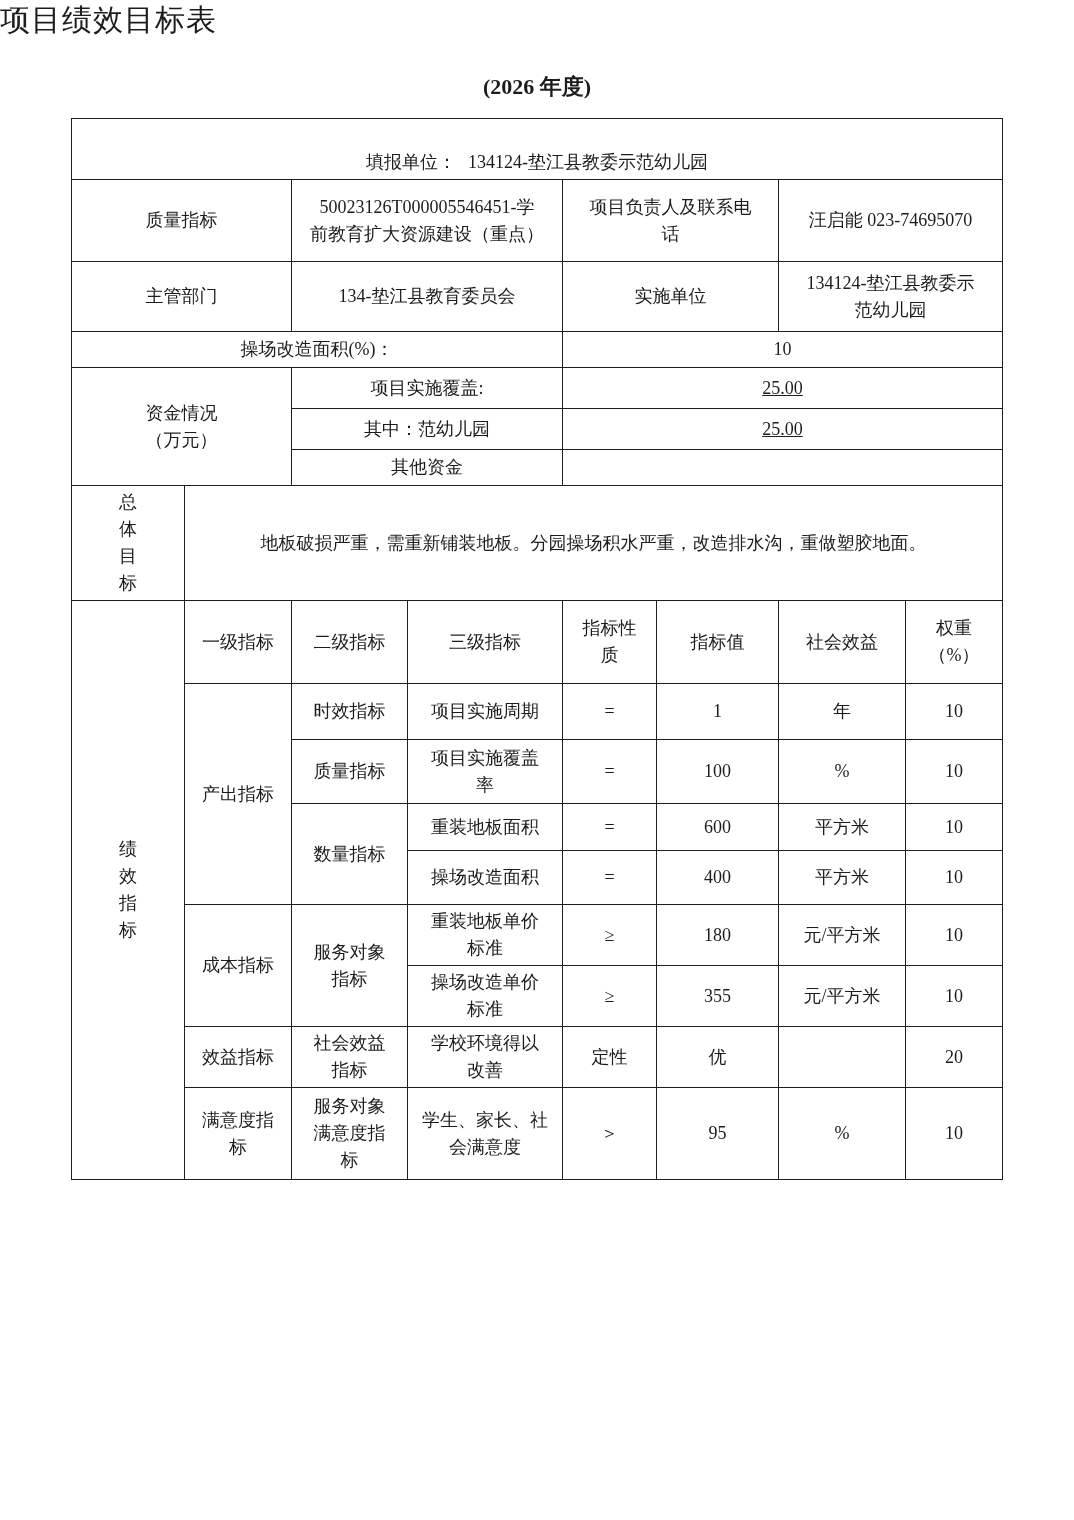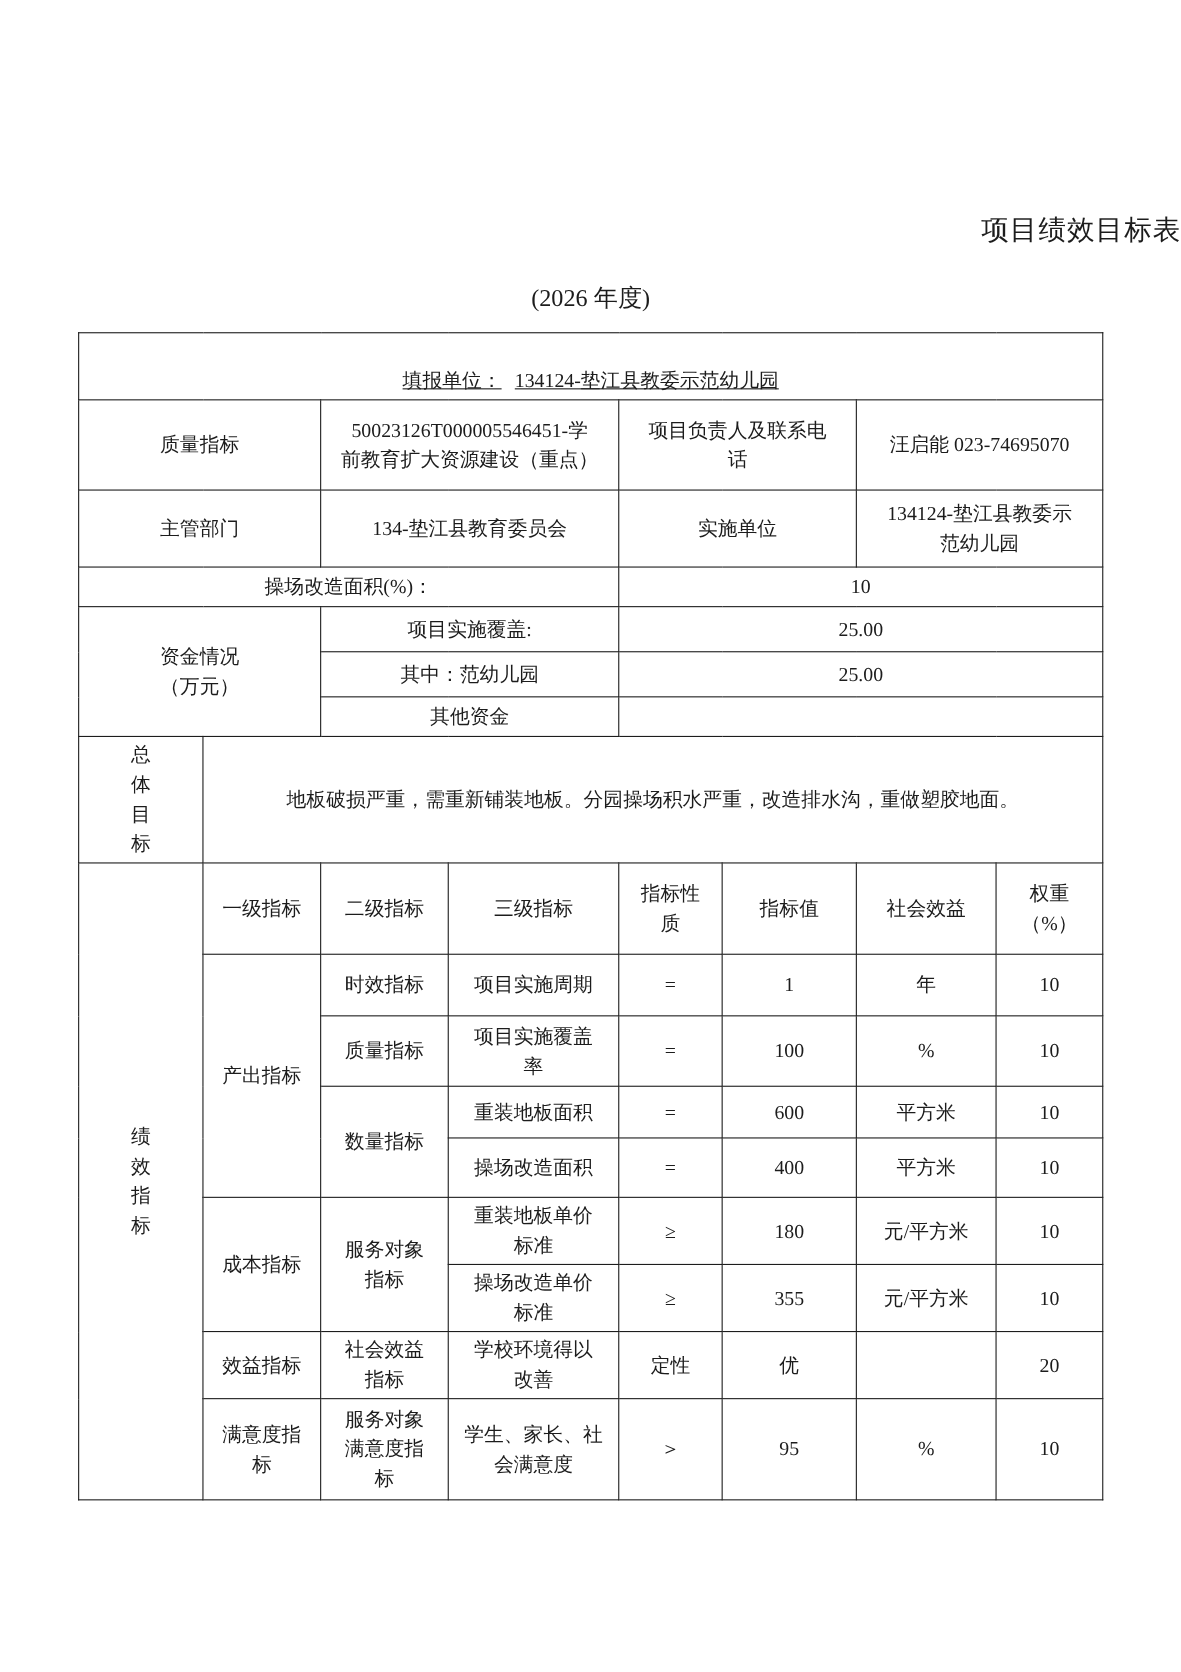--- a/index.html
+++ b/index.html
@@ -5,49 +5,49 @@
   * { box-sizing: border-box; }
   html, body {
     margin: 0; padding: 0;
     background: #ffffff;
     width: 1074px; height: 1520px;
     color: #1c1c1c;
     font-family: "Liberation Serif", "DejaVu Serif", serif;
   }
   .page { width: 1074px; height: 1520px; overflow: hidden; }
   .title {
-    margin: 0; padding-top: 192px;
-    text-align: right;
-    font-size: 25px; font-weight: normal;
+    margin: 0; 
+    text-align: left;
+    font-size: 30px; font-weight: normal;
     letter-spacing: 1px;
   }
   .subtitle {
     margin: 0; padding-top: 31px;
     text-align: center;
-    font-size: 22px; font-weight: normal;
+    font-size: 22px; font-weight: bold;
   }
   table.form {
     border-collapse: collapse;
     table-layout: fixed;
     width: 932px;
     margin: 16px 0 0 71px;
     font-size: 18px;
   }
   table.form td {
     border: 1px solid #1d1d1d;
     vertical-align: middle;
     text-align: center;
     padding: 3px 8px;
     line-height: 27px;
     white-space: pre-line;
     overflow: hidden;
   }
   td.al { text-align: left; padding-left: 12px; }
-  td.ar { text-align: right; padding-right: 10px; }
-  td.pad24 { padding-left: 24px; text-decoration: underline; }
+  td.ar { text-align: right; padding-right: 10px; text-decoration: underline; }
+  td.pad24 { padding-left: 24px; }
   td.pad14 { padding-left: 16px; }
   .gap { margin-left: 12px; }
   td.vgoal { line-height: 27px; }
   td.vperf { line-height: 37px; }
   td.wraphdr { padding: 3px 10px; }
 </style>
 </head>
 <body>
 
 <div class="page">

